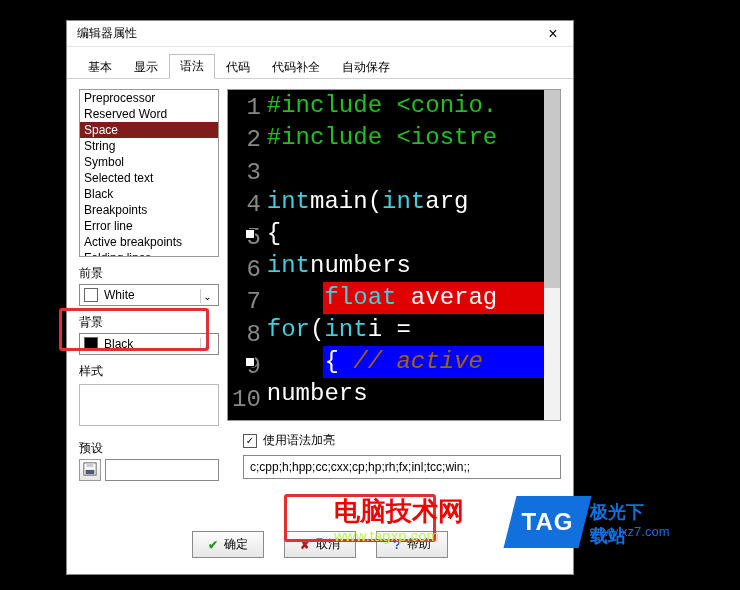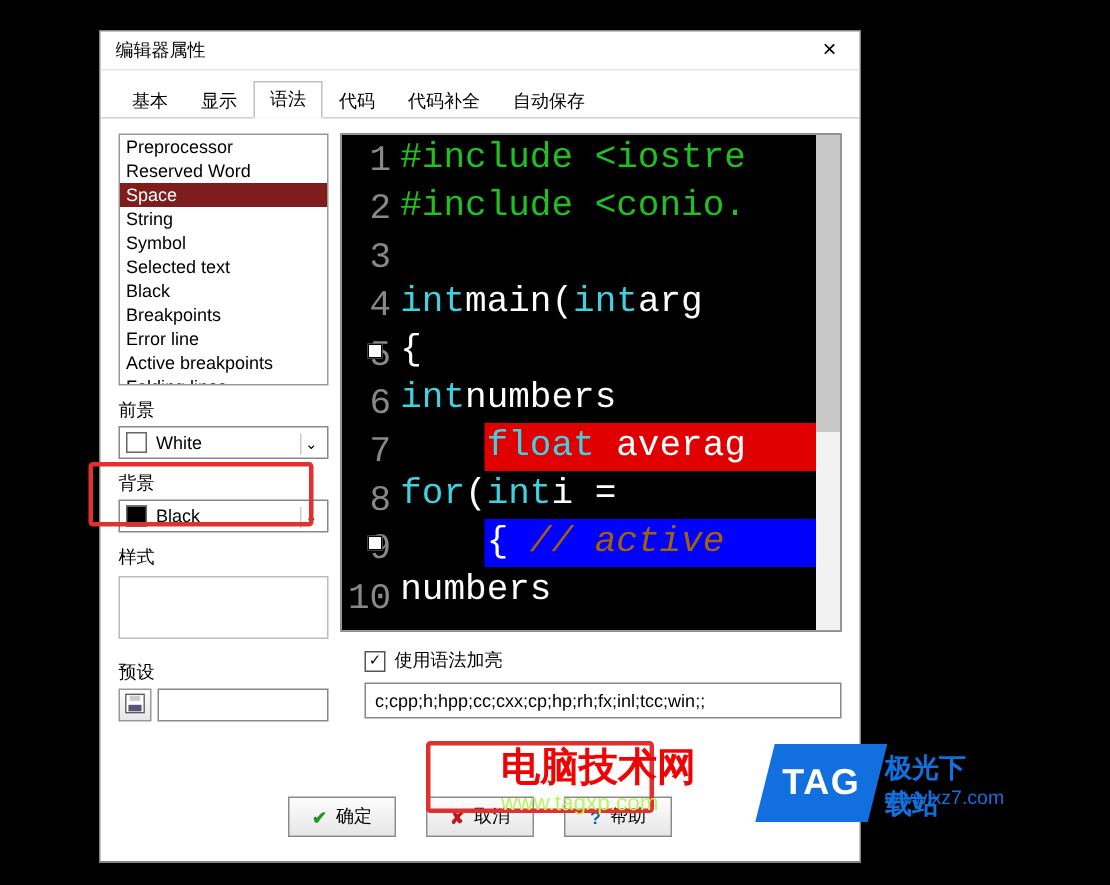--- a/index.html
+++ b/index.html
@@ -349,22 +349,22 @@
  2
  3
  4
  5
  6
  7
  8
  9
 10</div>
         <div class="codelines">
+          <div class="codeline"><span class="tok-include">#include &lt;conio.</span></div>
           <div class="codeline"><span class="tok-include">#include &lt;iostre</span></div>
-          <div class="codeline"><span class="tok-include">#include &lt;conio.</span></div>
           <div class="codeline">&nbsp;</div>
           <div class="codeline"><span class="tok-kw">int</span> <span class="tok-id">main(</span><span class="tok-kw">int</span> <span class="tok-id">arg</span></div>
           <div class="codeline"><span class="bp-marker"></span><span class="tok-id">{</span></div>
           <div class="codeline">    <span class="tok-kw">int</span> <span class="tok-id">numbers</span></div>
           <div class="codeline"><span class="bg-sel bg-red"></span><span style="position:relative">    <span class="tok-kw">float</span> <span class="tok-id">averag</span></span></div>
           <div class="codeline">    <span class="tok-kw">for</span> <span class="tok-id">(</span><span class="tok-kw">int</span> <span class="tok-id">i =</span></div>
           <div class="codeline"><span class="bp-marker"></span><span class="bg-sel bg-blue"></span><span style="position:relative">    <span class="tok-id">{</span> <span class="tok-comment">// active</span></span></div>
           <div class="codeline">        <span class="tok-id">numbers</span></div>
         </div>
         <div class="vscroll">

